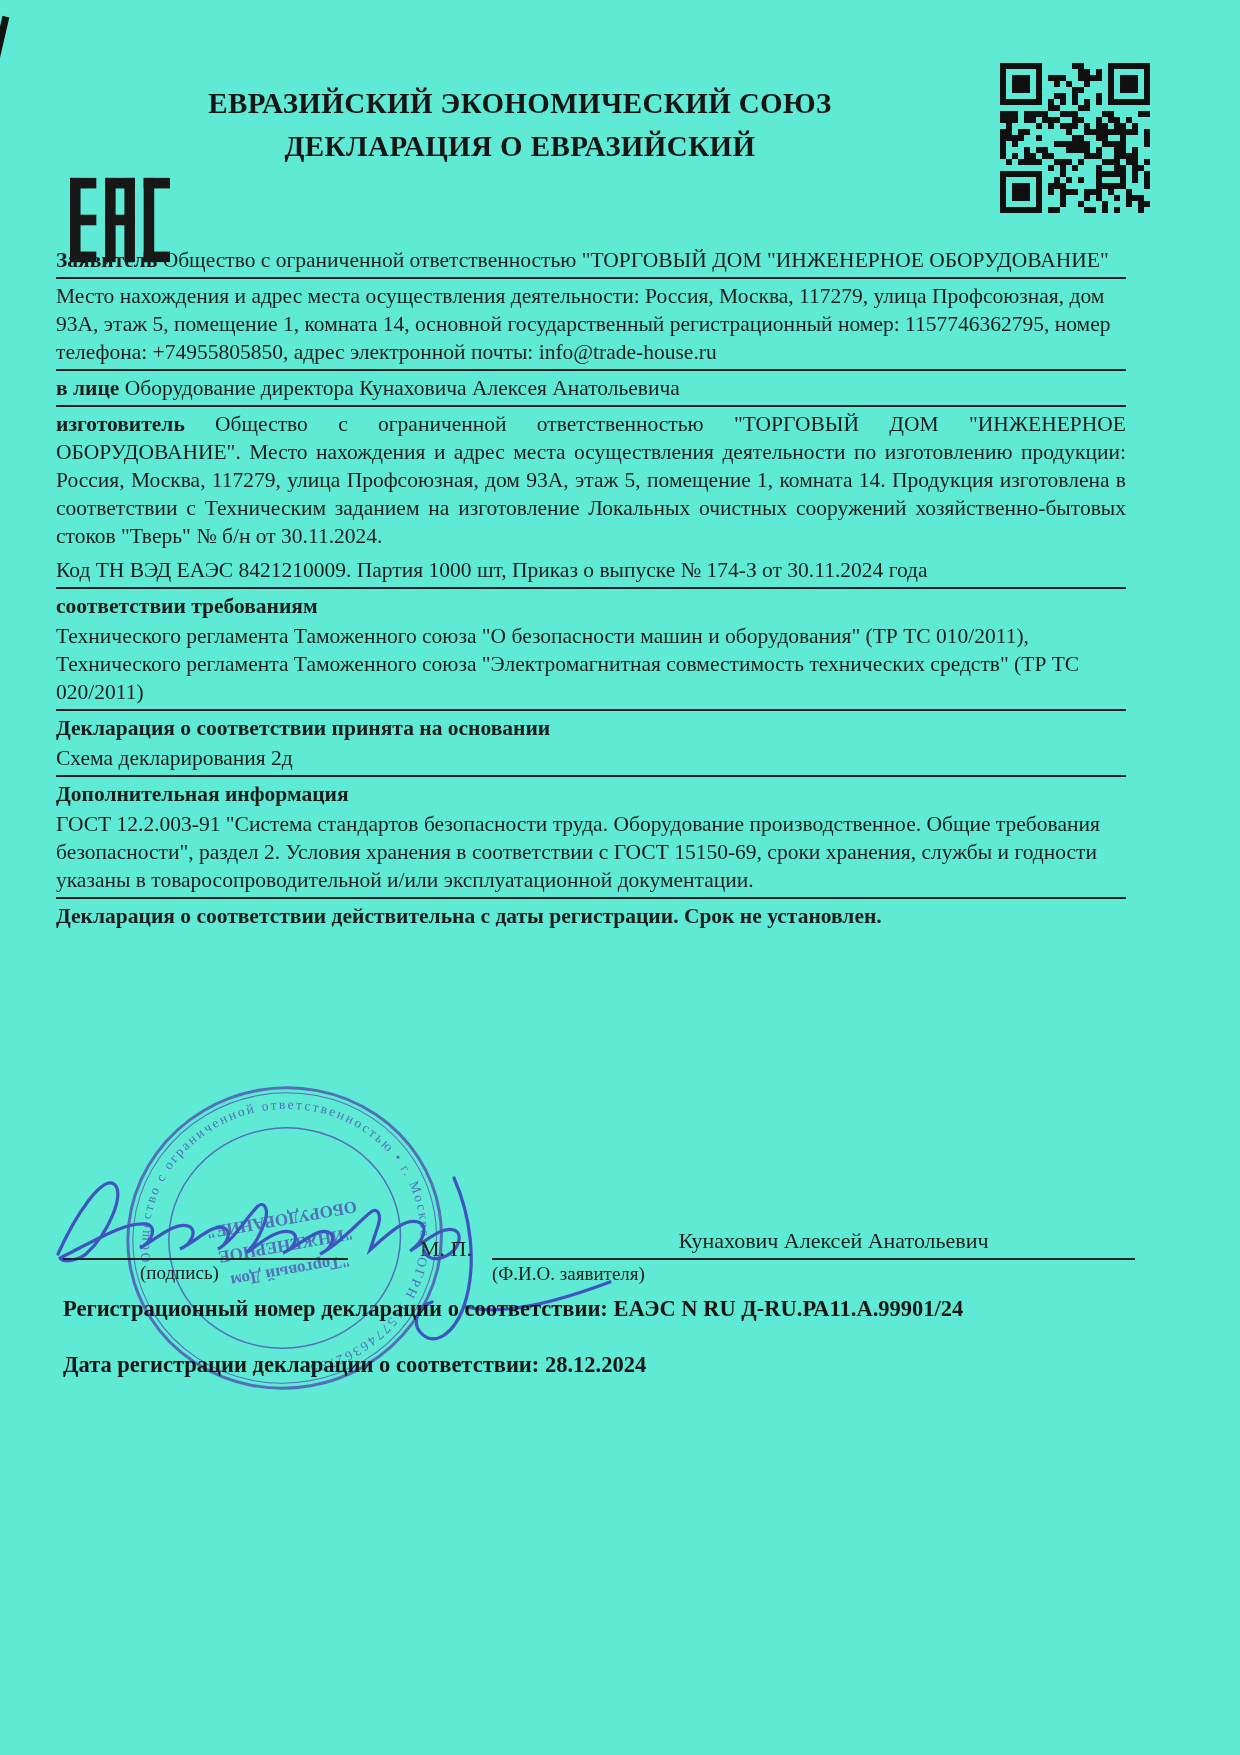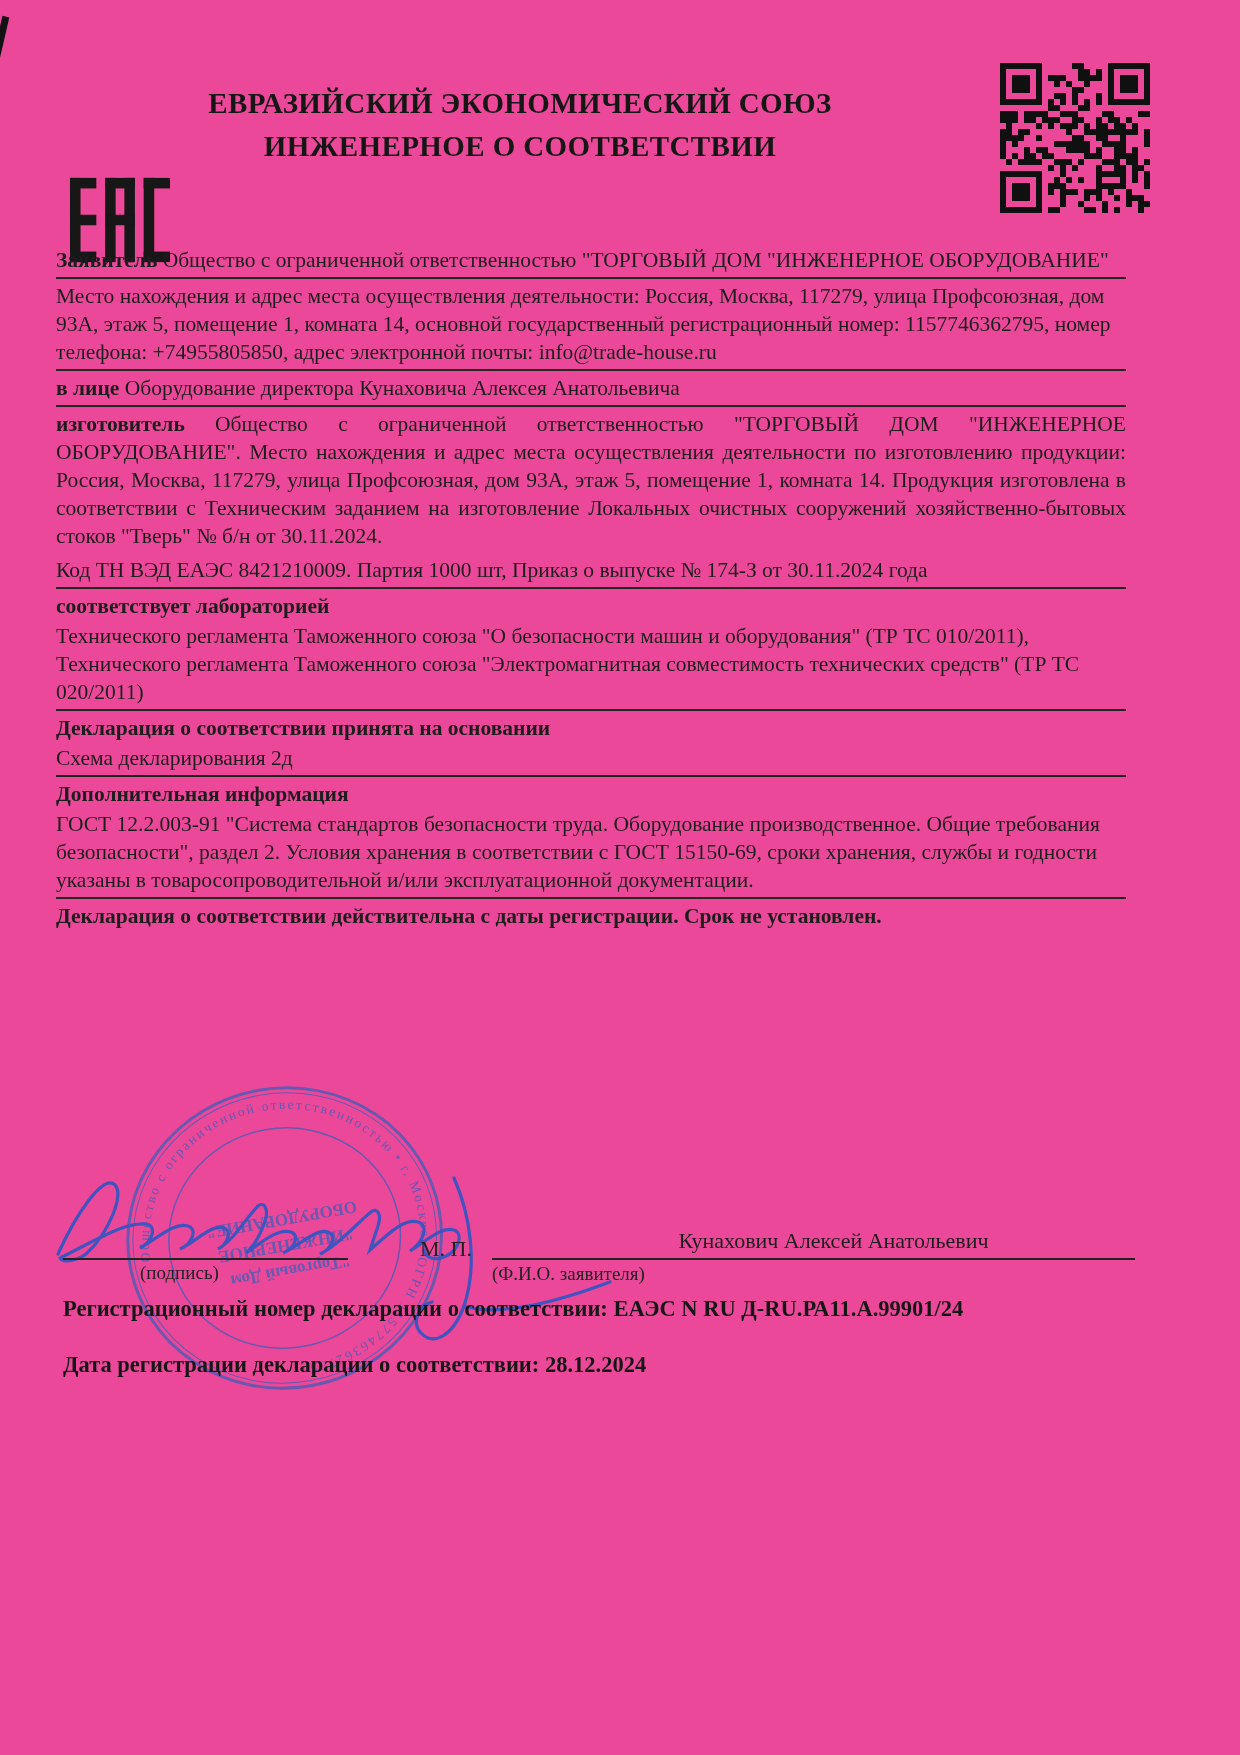--- a/index.html
+++ b/index.html
@@ -1,20 +1,20 @@
 <!DOCTYPE html>
 <html lang="ru"><head>
 <meta charset="utf-8">
 <style>
   html,body{margin:0;padding:0;background:#9a9a9a;}
   .page{
     position:relative;
     width:1240px;height:1755px;
     margin:0 auto;
-    background:#ec4899;
+    background:#5eead4;
     font-family:"Liberation Serif","DejaVu Serif",serif;
     color:#1b1b1b;
     overflow:hidden;
   }
   .artifact{position:absolute;left:-3px;top:16px;width:7px;height:48px;background:#121212;transform:rotate(13deg);}
   .title{
     position:absolute;left:150px;top:82px;width:740px;
     text-align:center;font-weight:bold;font-size:29px;line-height:43px;
     letter-spacing:.4px;color:#161616;
   }
@@ -61,21 +61,21 @@
       <rect x="40" y="0" width="34" height="12"></rect>
       <rect x="40" y="42" width="34" height="12"></rect>
       <rect x="84" y="0" width="12" height="96"></rect>
       <rect x="84" y="0" width="30" height="12"></rect>
       <rect x="84" y="84" width="30" height="12"></rect>
     </g>
   </svg>
 
   <div class="title">
     <div>ЕВРАЗИЙСКИЙ ЭКОНОМИЧЕСКИЙ СОЮЗ</div>
-    <div>ИНЖЕНЕРНОЕ О СООТВЕТСТВИИ</div>
+    <div>ДЕКЛАРАЦИЯ О ЕВРАЗИЙСКИЙ</div>
   </div>
 
   <svg id="qr" class="qr" aria-hidden="true" viewBox="0 0 150 150">
       <rect x="0" y="0" width="42" height="6" fill="#101010"></rect>
       <rect x="0" y="36" width="42" height="6" fill="#101010"></rect>
       <rect x="0" y="0" width="6" height="42" fill="#101010"></rect>
       <rect x="36" y="0" width="6" height="42" fill="#101010"></rect>
       <rect x="12" y="12" width="18" height="18" fill="#101010"></rect>
       <rect x="108" y="0" width="42" height="6" fill="#101010"></rect>
       <rect x="108" y="36" width="42" height="6" fill="#101010"></rect>
@@ -318,21 +318,21 @@
 
     <div class="block just">
       <span class="b">изготовитель</span>
       <span>Общество с ограниченной ответственностью "ТОРГОВЫЙ ДОМ "ИНЖЕНЕРНОЕ ОБОРУДОВАНИЕ". Место нахождения и адрес места осуществления деятельности по изготовлению продукции: Россия, Москва, 117279, улица Профсоюзная, дом 93А, этаж 5, помещение 1, комната 14. Продукция изготовлена в соответствии с Техническим заданием на изготовление Локальных очистных сооружений хозяйственно-бытовых стоков "Тверь" № б/н от 30.11.2024.</span>
     </div>
 
     <div class="block u">
       <span>Код ТН ВЭД ЕАЭС 8421210009. Партия 1000 шт, Приказ о выпуске № 174-З от 30.11.2024 года</span>
     </div>
 
-    <div class="hd">соответствует лабораторией</div>
+    <div class="hd">соответствии требованиям</div>
 
     <div class="block u">
       <span>Технического регламента Таможенного союза "О безопасности машин и оборудования" (ТР ТС 010/2011), Технического регламента Таможенного союза "Электромагнитная совместимость технических средств" (ТР ТС 020/2011)</span>
     </div>
 
     <div class="hd">Декларация о соответствии принята на основании</div>
 
     <div class="block u">
       <div>Схема декларирования 2д</div>
     </div>

